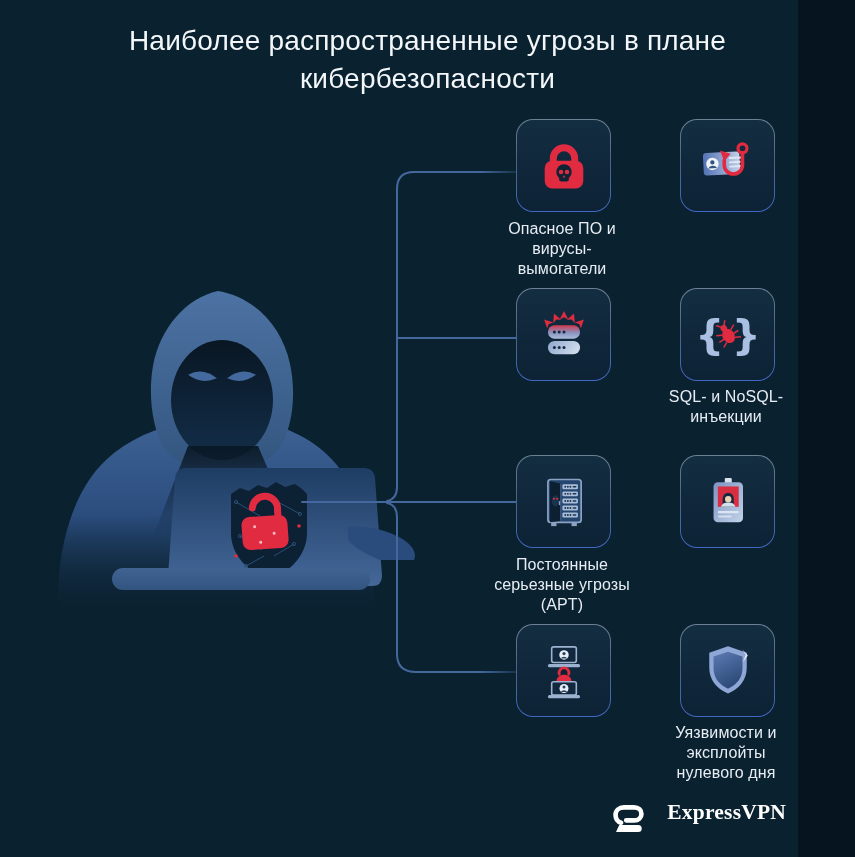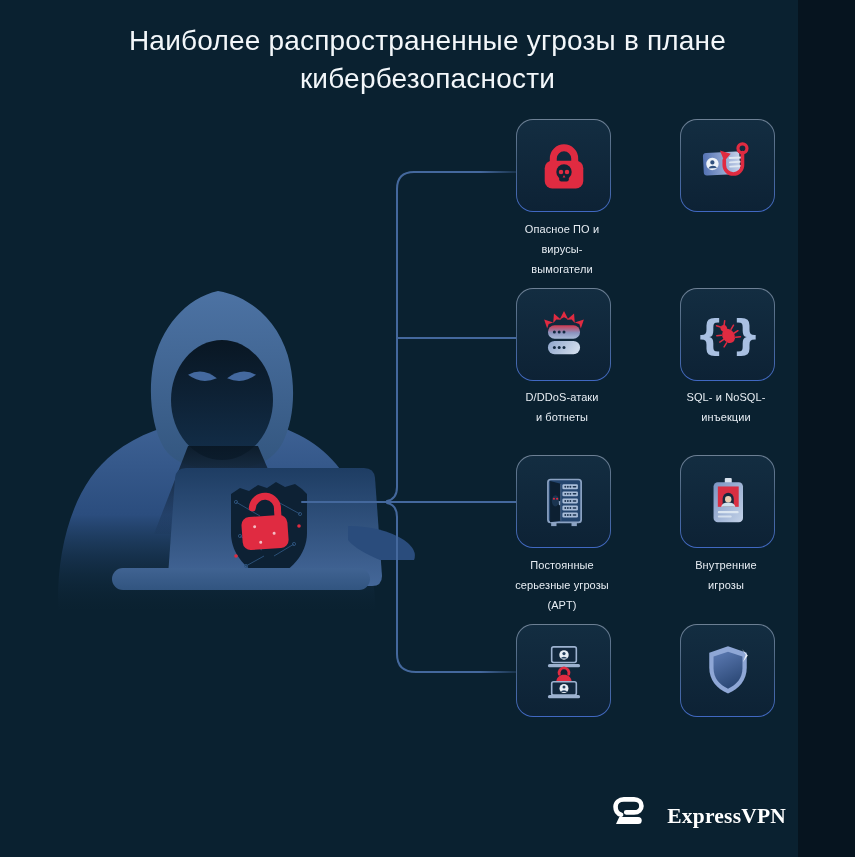--- a/index.html
+++ b/index.html
@@ -15,32 +15,32 @@
   }
   .card{
     position:absolute;width:93px;height:91px;border-radius:17px;
     border:1.6px solid transparent;
     background:linear-gradient(180deg,#132d41,#0d2235) padding-box,
                linear-gradient(180deg,#6d8094 0%,#4a6584 45%,#4068c2 100%) border-box;
     display:flex;align-items:center;justify-content:center;
   }
   .label{
     position:absolute;width:170px;text-align:center;color:#e7edf3;
-    font-size:11px;line-height:20px;font-weight:400;letter-spacing:.1px;
+    font-size:16px;line-height:20px;font-weight:400;letter-spacing:.1px;
   }
   .c1{left:516px}.c2{left:680px}
   .r1{top:119px}.r2{top:288px}.r3{top:455px}.r4{top:624px}
   .l1{left:477px}.l2{left:641px}
   .lr1{top:219px}.lr2{top:387px}.lr3{top:555px}.lr4{top:723px}
   .connectors,.hacker{position:absolute;left:0;top:0;}
   .hacker{left:50px;top:288px;}
   .connectors{z-index:3;}
   .card,.label{z-index:4;}
   .footer{
-    position:absolute;right:12px;bottom:28px;display:flex;align-items:flex-end;gap:20px;z-index:4;
+    position:absolute;right:12px;bottom:20px;display:flex;align-items:flex-start;gap:20px;z-index:4;
   }
   .brand{
     color:#ffffff;font-family:"Liberation Serif", serif;font-size:21.5px;
     font-weight:600;letter-spacing:.2px;
   }
 </style>
 </head>
 <body>
 
 <div class="stage">
@@ -299,24 +299,23 @@
             <stop offset="1" stop-color="#2d4a78"></stop>
         </linearGradient>
       </defs>
       <path d="M28,5 L45.5,11 V25 C45.5,36.5 38.5,44.5 28,49 C17.5,44.5 10.5,36.5 10.5,25 V11 Z" fill="#8fa7d6"></path>
       <path d="M28,10 L41.5,14.5 V25.5 C41.5,34.5 36,41 28,44.5 C20,41 14.5,34.5 14.5,25.5 V14.5 Z" fill="url(#shieldG)"></path>
       <path d="M41,7.5 L46.5,13.5 L42,19.5 L44.6,12.8 Z" fill="#e8eef6"></path>
     </svg>
   </div>
 
   <div class="label l1 lr1">Опасное ПО и<br>вирусы-<br>вымогатели</div>
-  <div class="label l1 lr2">D/DDoS-атаки<br>и ботнеты</div>
   <div class="label l1 lr3">Постоянные<br>серьезные угрозы<br>(APT)</div>
   <div class="label l2 lr2">SQL- и NoSQL-<br>инъекции</div>
-  <div class="label l2 lr3">Внутренние<br>игрозы</div>
+  <div class="label l2 lr4">Уязвимости и<br>эксплойты<br>нулевого дня</div>
 
   <div class="footer">
     <svg width="37" height="37" viewBox="0 0 40 40">
       <path d="M12,24.5 C8,23.5 6,20 6,16 C6,11.2 10,8 15,8 L26,8 C31,8 34,11.2 34,15 C34,18.8 31,22 26,22 L17.5,22" stroke="#ffffff" stroke-width="5" fill="none" stroke-linecap="round"></path>
       <path d="M10,27 L30.5,27 A3.8,3.8 0 0 1 30.5,34.6 L6.5,34.6 Z" fill="#ffffff"></path>
     </svg>
     <span class="brand">ExpressVPN</span>
   </div>
 
 </div>

